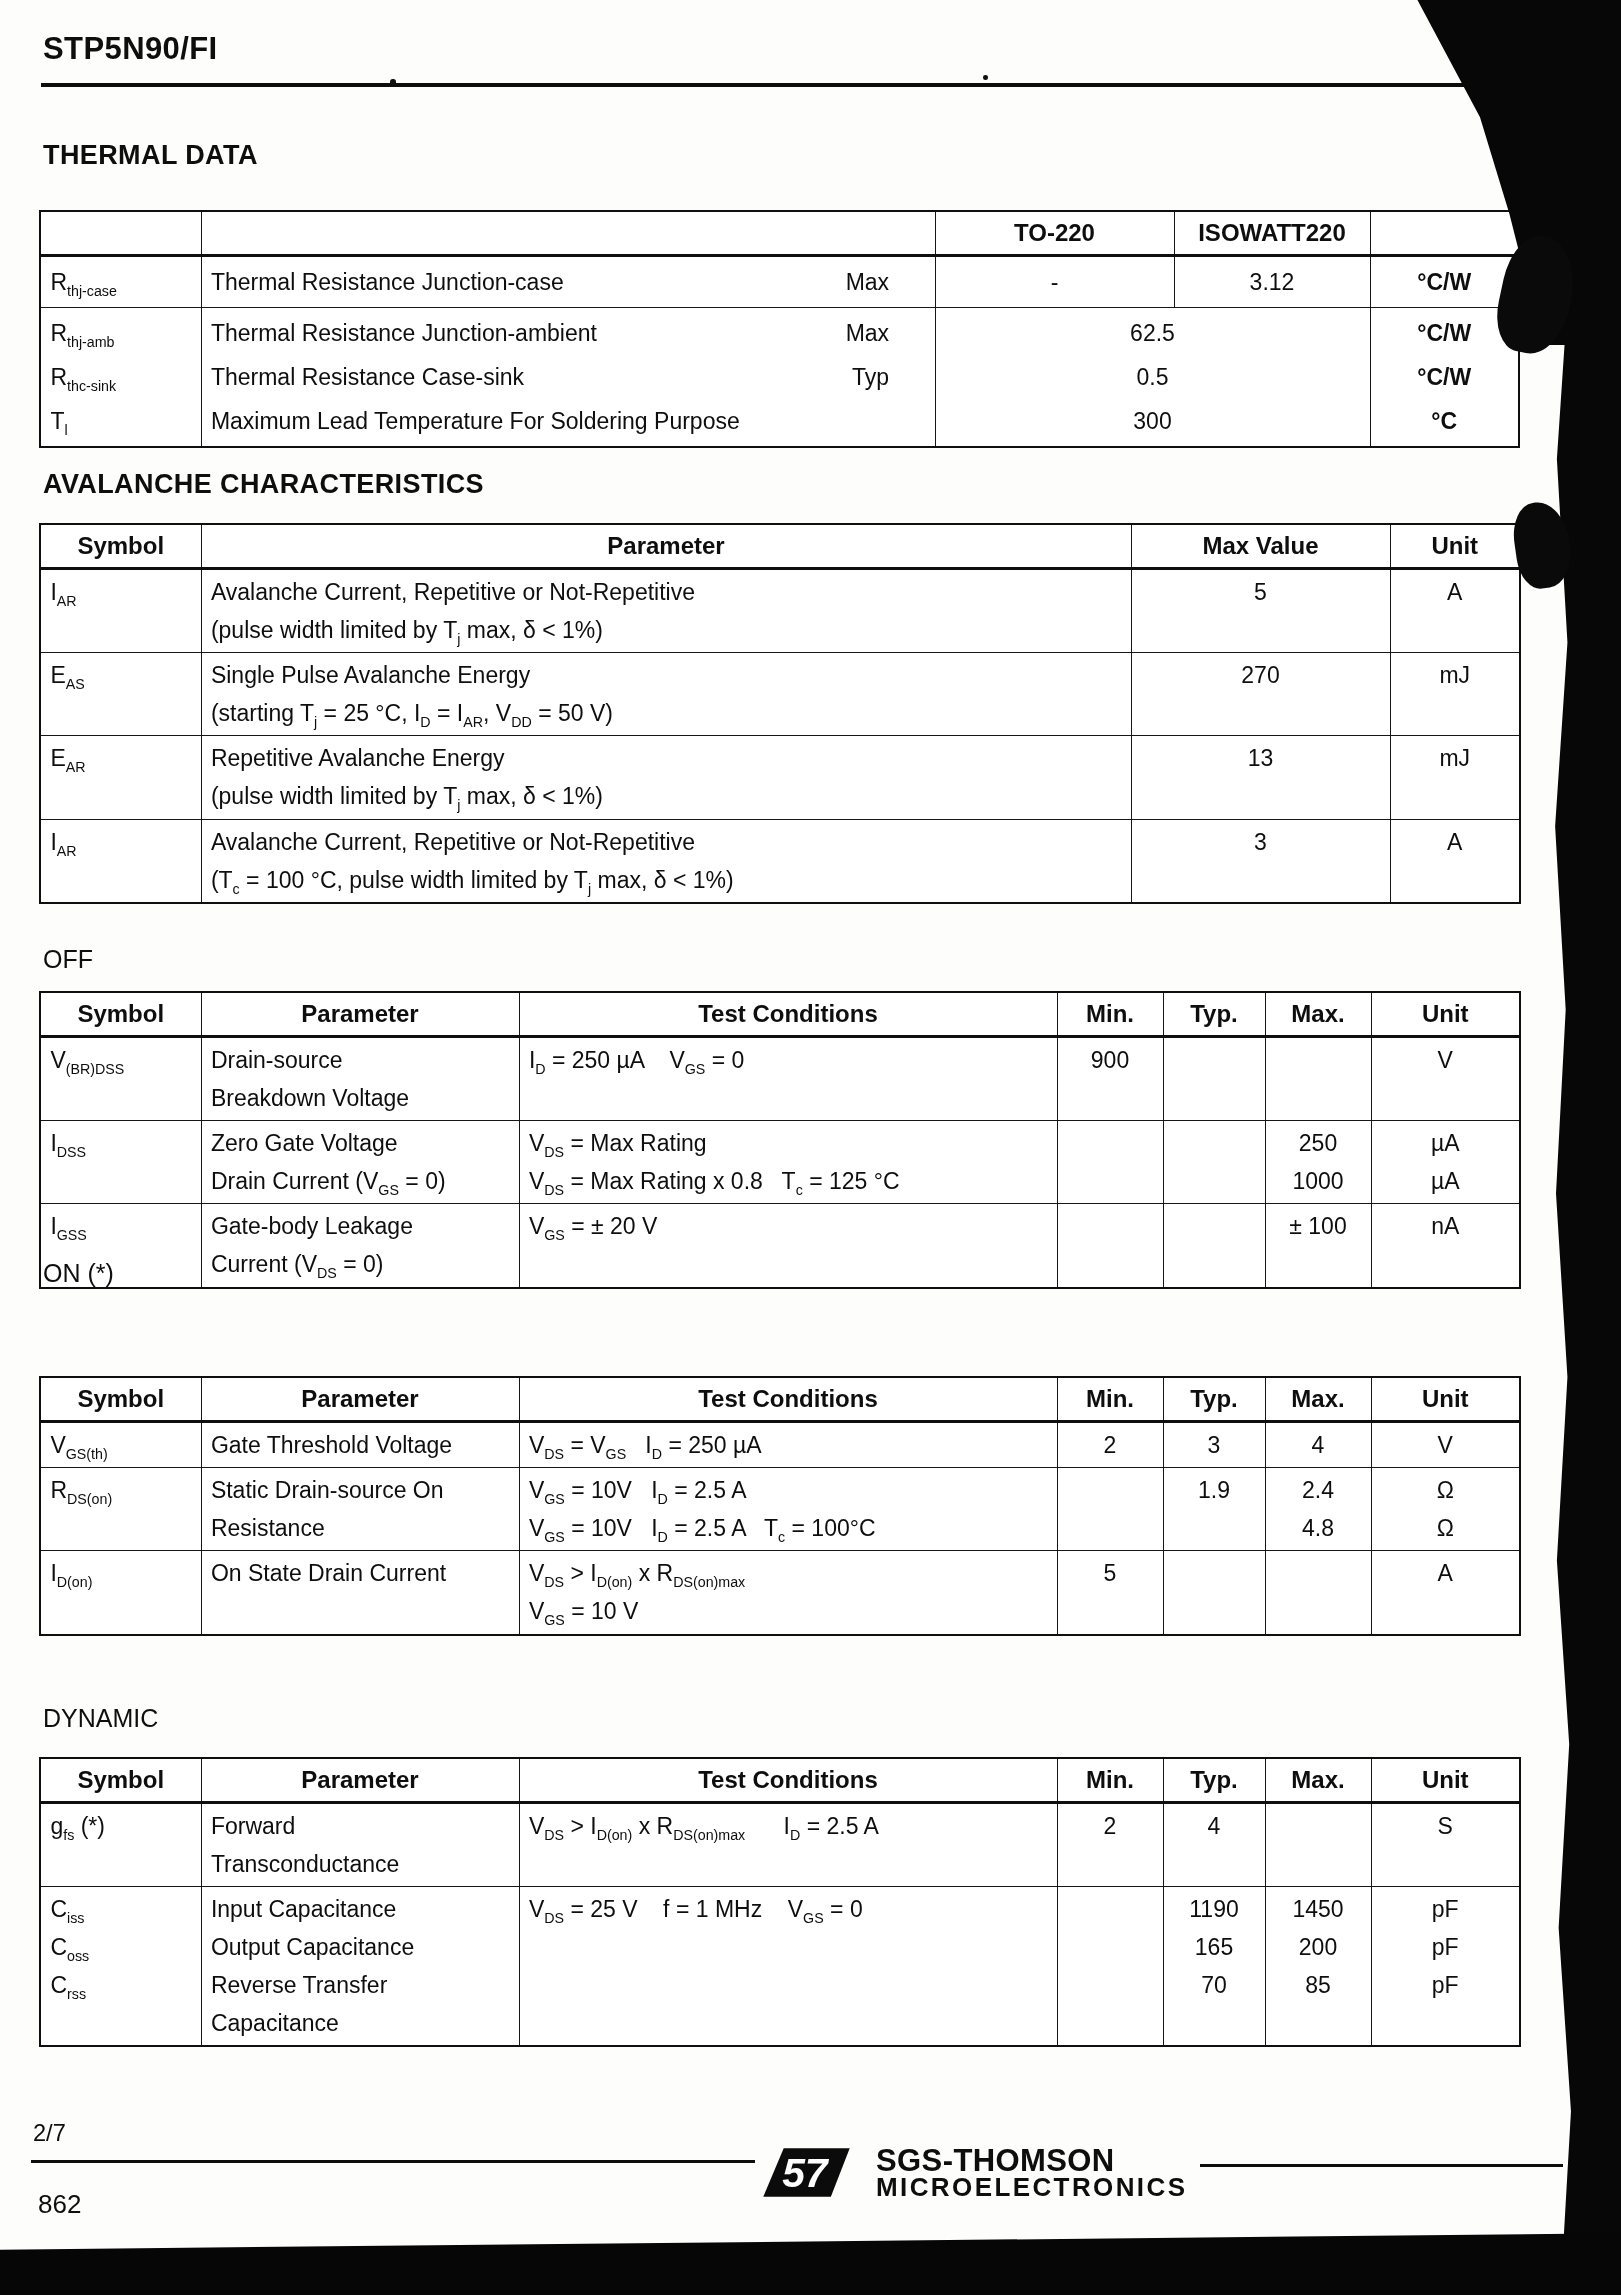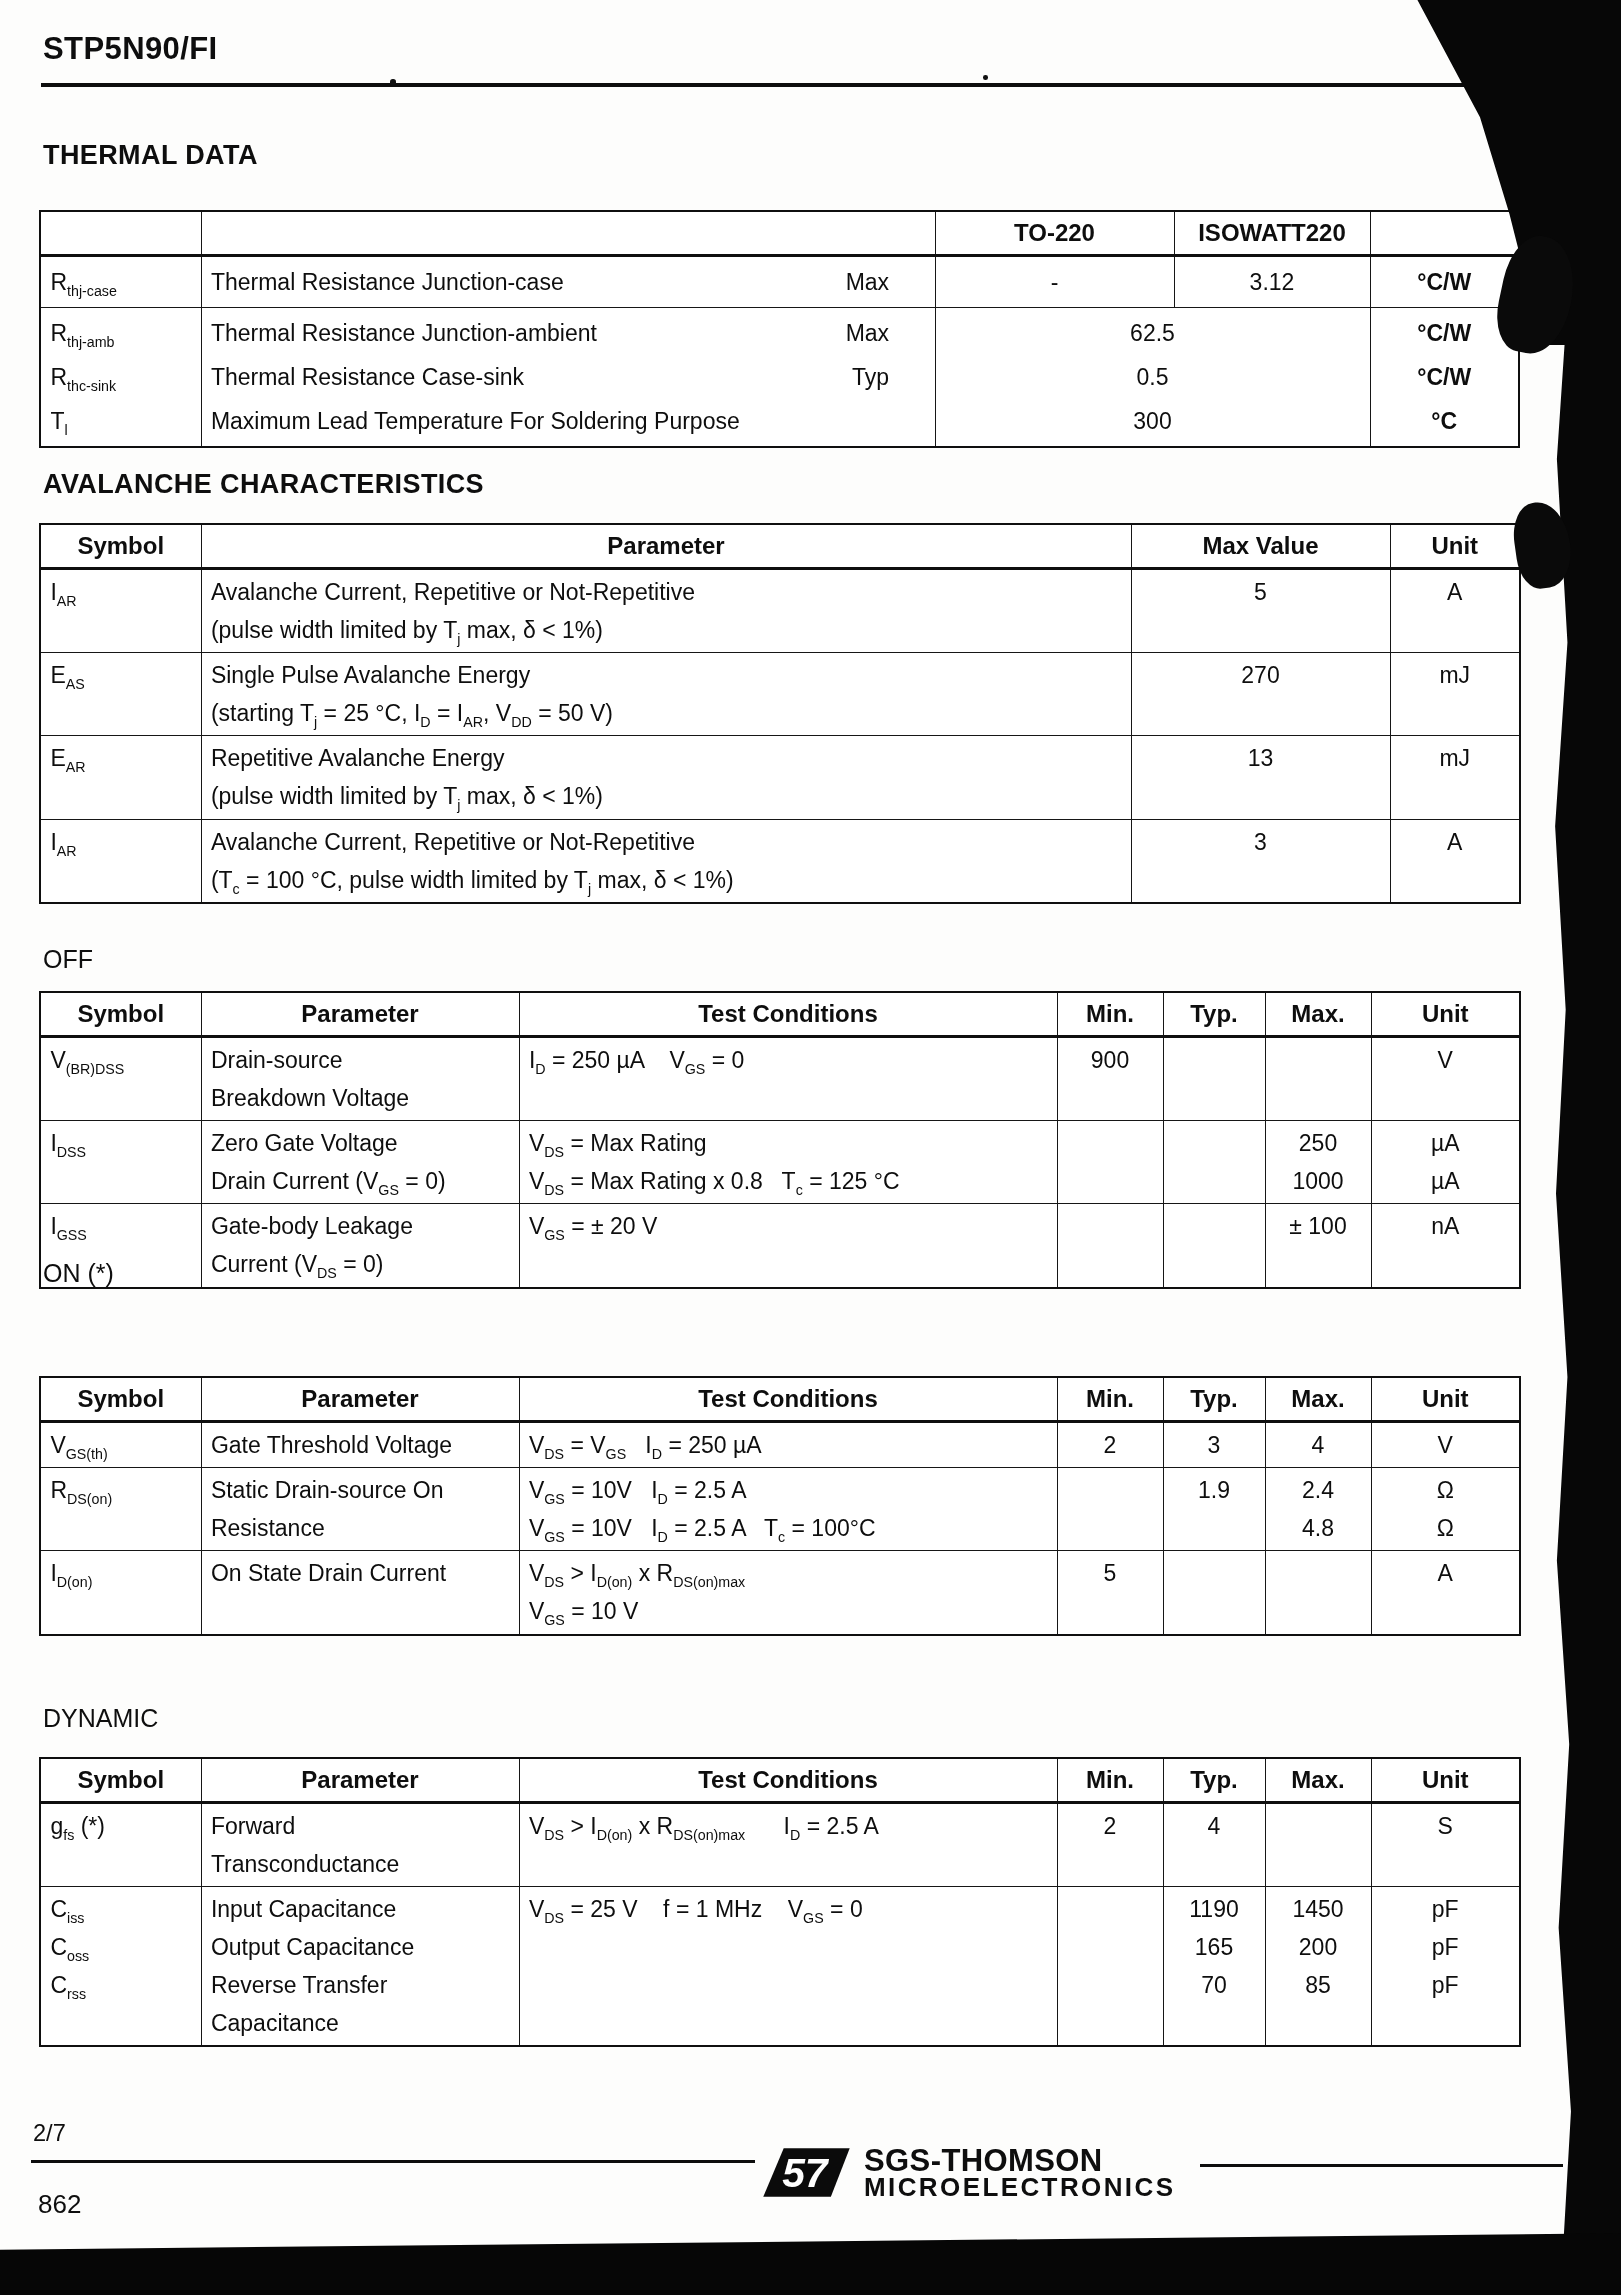--- a/index.html
+++ b/index.html
@@ -28,21 +28,21 @@
   .unitcell{text-align:center;}
   .unitbold{font-weight:bold;}
   .qline{display:flex;justify-content:space-between;white-space:pre;}
   .qline .q{padding-right:36px;}
   .bL-dash{border-left-style:dashed !important;}
   .bL-dot{border-left-style:dotted !important;margin-left:32px;}
   
   .footer-rule{height:3.1px;background:#0d0d0d;}
   .pgnum{font-size:23.6px;}
   .docnum{font-size:26px;}
-  .brand{display:flex;align-items:flex-start;gap:11px;}
+  .brand{display:flex;align-items:flex-start;gap:23px;}
   .brand-name{font-size:31px;font-weight:bold;letter-spacing:0.4px;line-height:31px;}
   .brand-div{font-size:26px;font-weight:bold;letter-spacing:2.4px;line-height:23.6px;}
   
   .scan-right{position:absolute;top:0;right:0;width:88px;height:100%;background:#070707;
     clip-path:polygon(38% 0,100% 0,100% 100%,30% 100%,42% 92%,28% 84%,40% 76%,26% 68%,38% 60%,25% 52%,36% 44%,24% 36%,38% 28%,26% 20%,40% 12%,30% 6%);}
   .scan-tr{position:absolute;top:0;right:50px;width:184px;height:345px;background:#070707;
     clip-path:polygon(16% 0,100% 0,100% 100%,84% 100%,66% 62%,50% 34%);}
   .scan-bottom{position:absolute;left:0;bottom:0;width:100%;height:63px;background:#060606;
     clip-path:polygon(0 28%,100% 2%,100% 100%,0 100%);}
   .blob{position:absolute;background:#0a0a0a;border-radius:45% 55% 50% 40%;}

